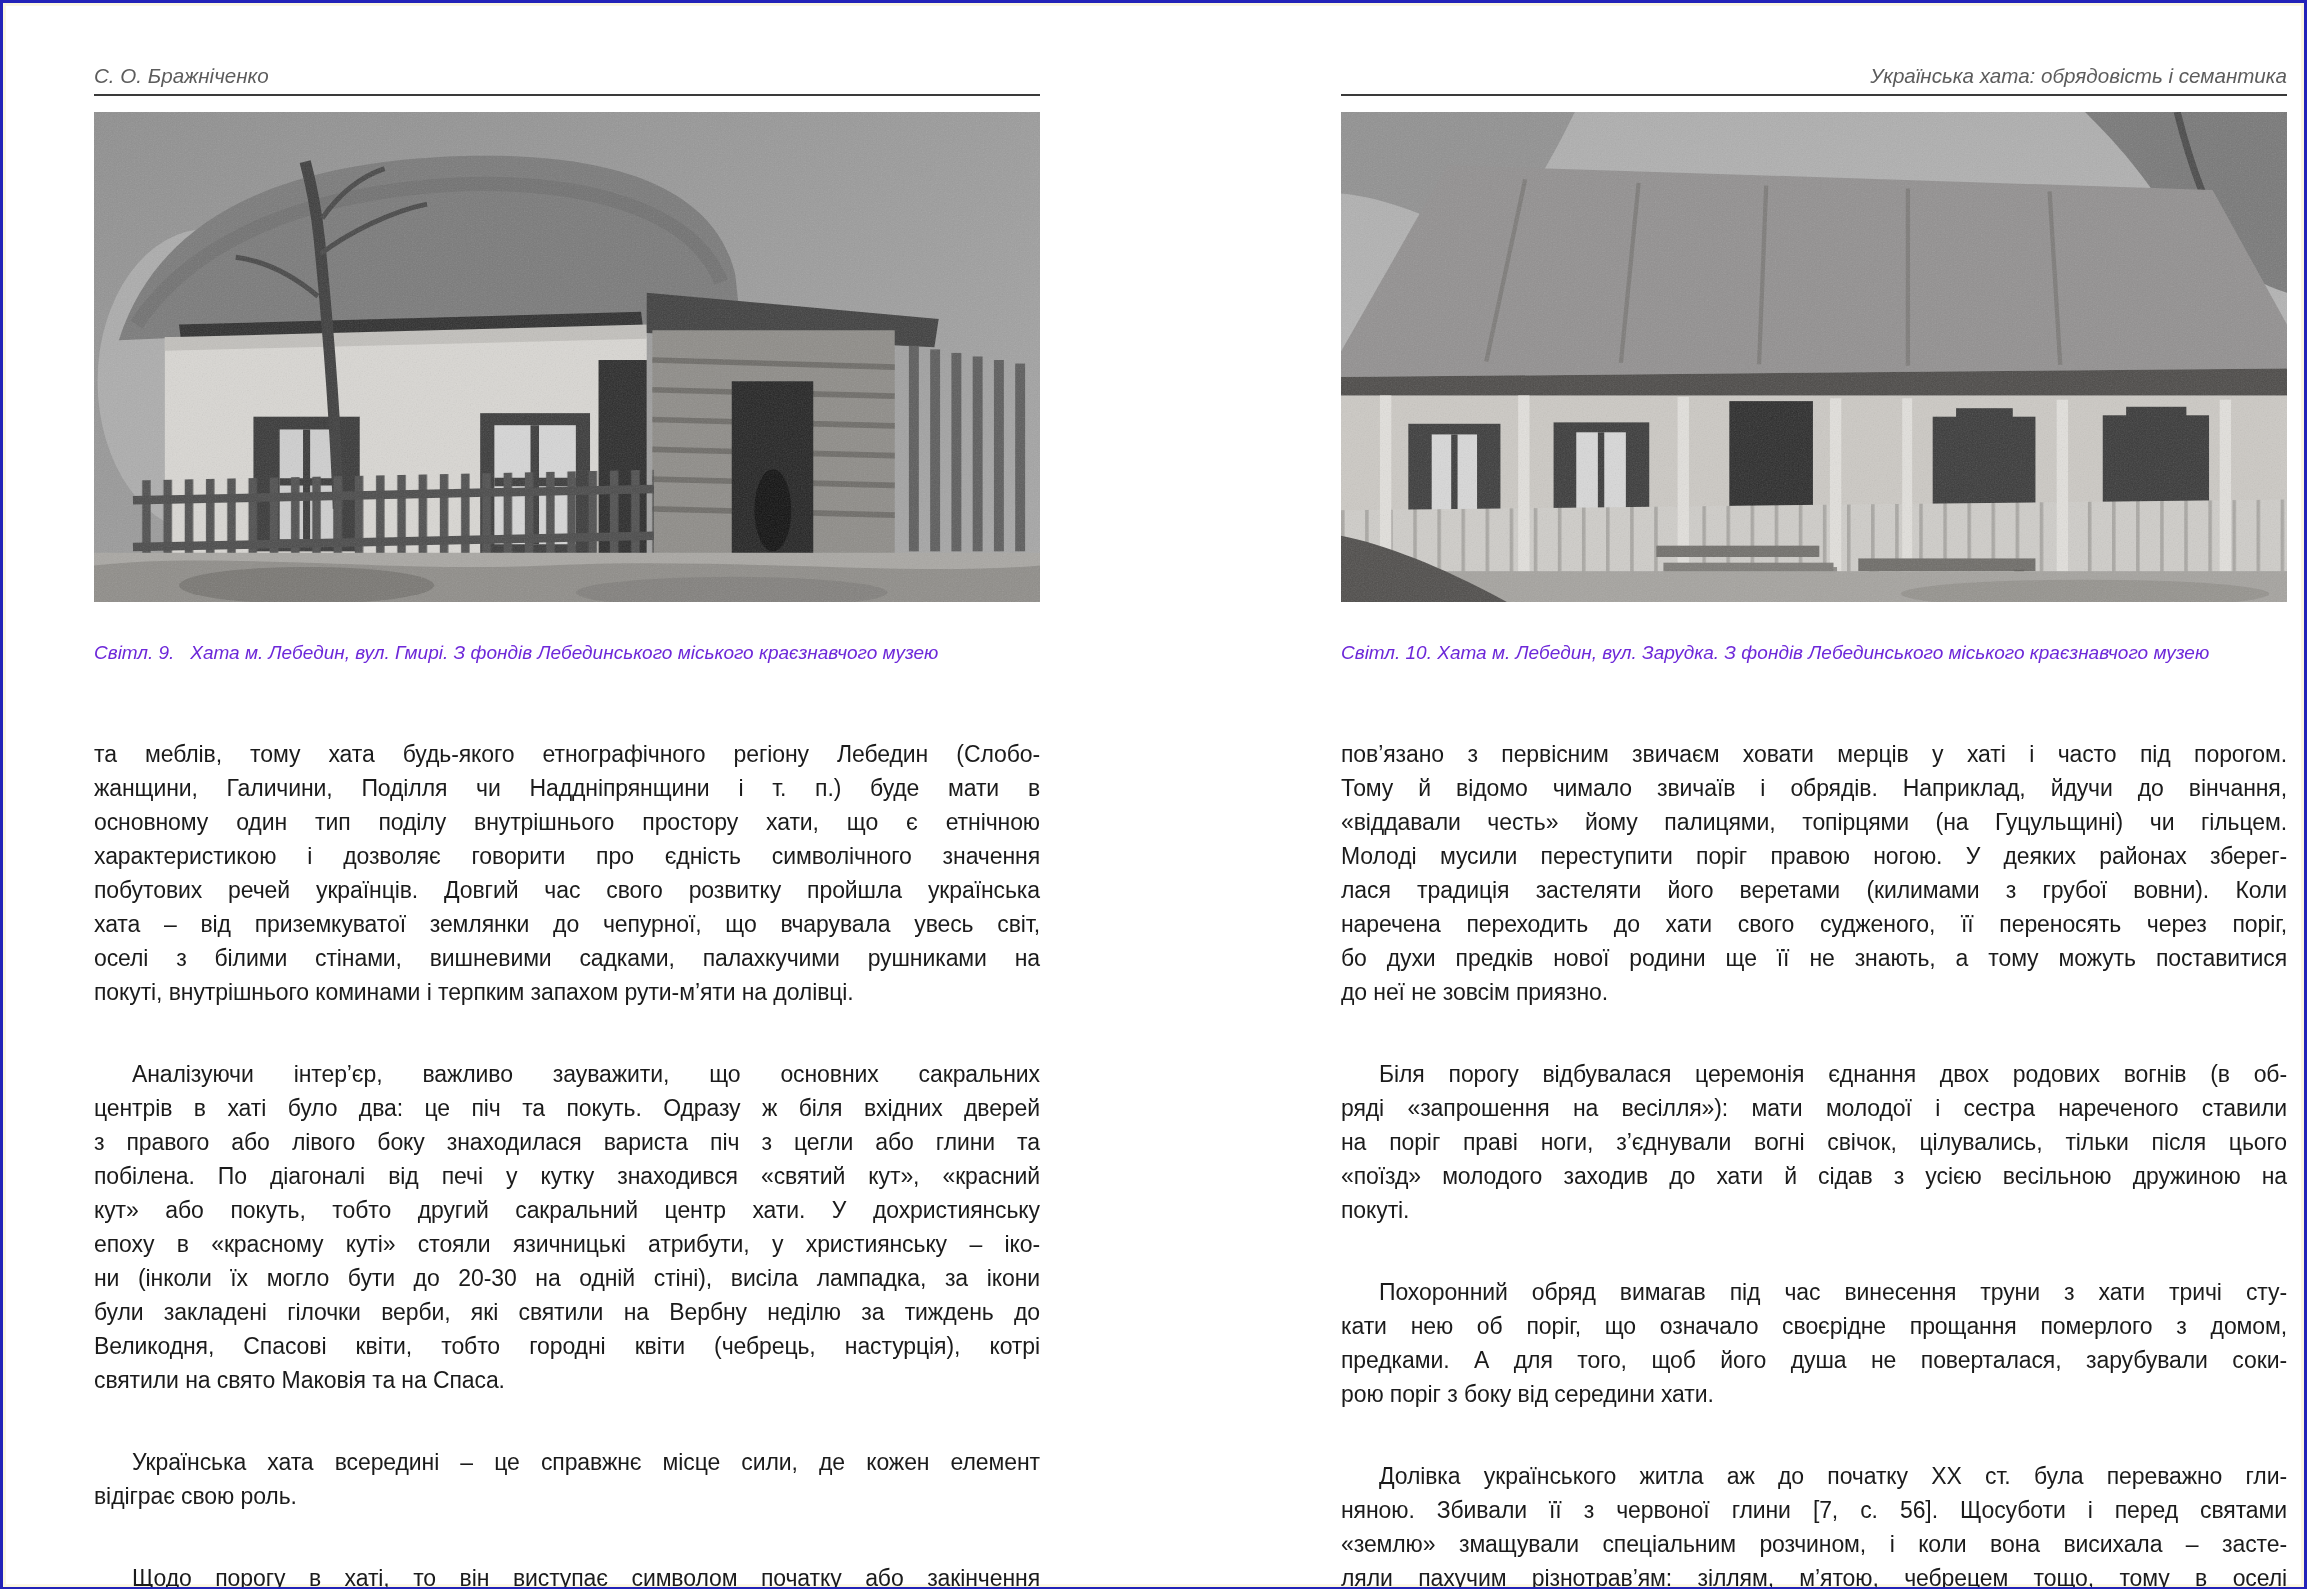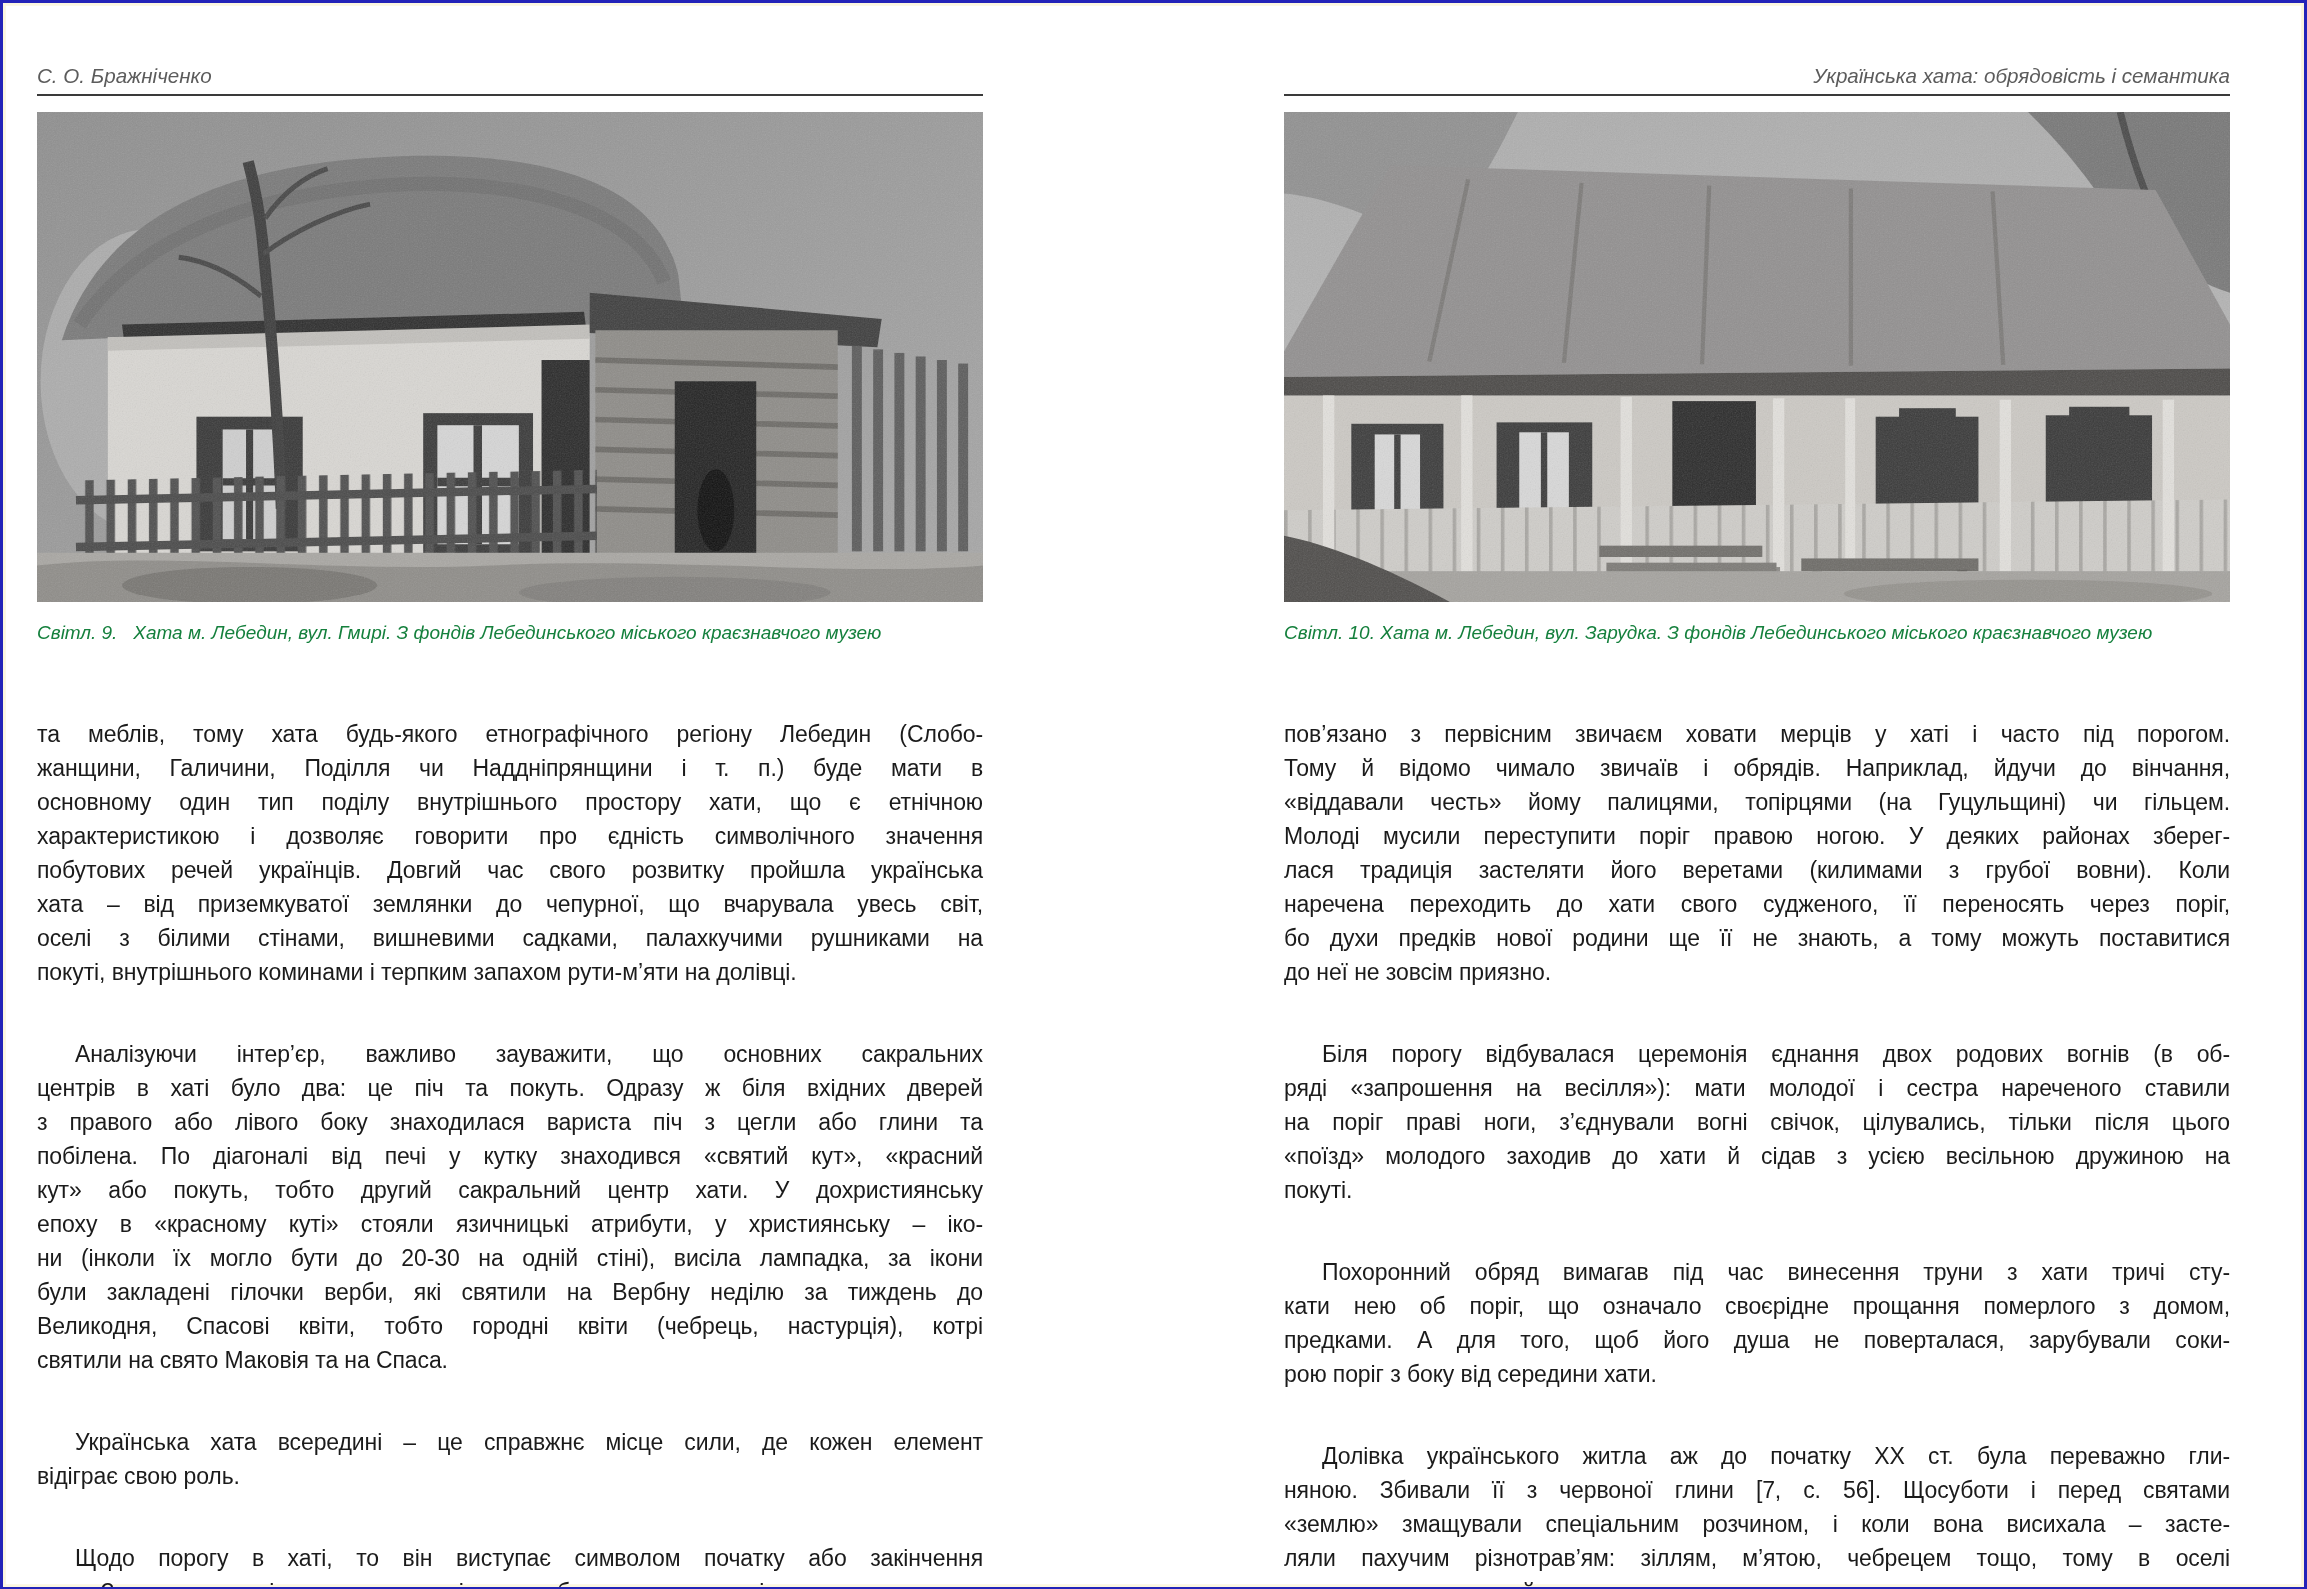--- a/index.html
+++ b/index.html
@@ -5,35 +5,35 @@
   html, body { margin: 0; padding: 0; background: #ffffff; }
   .screen {
     width: 2307px; height: 1590px; box-sizing: border-box;
     background: #ffffff;
     border: 3.5px solid #2323b8;
     box-shadow: inset 0 0 0 2.8px #fbf6df;
     position: relative;
     font-family: "Liberation Sans", sans-serif;
     color: #1b1b1b;
     display: flex;
-    padding: 60px 45px 41px 34px;
+    padding: 60px 45px 41px 91px;
     gap: 301px;
     overflow: hidden;
   }
   .page { width: 946px; display: flex; flex-direction: column; }
   .running-head {
     font-style: italic; font-size: 20.6px; color: #5c5c5c;
     line-height: 1.25; height: 27px;
   }
   .page.right .running-head { text-align: right; }
   .head-rule { border: none; border-top: 2.1px solid #3a3a3a; width: 100%; margin: 5.7px 0 0 0; }
   figure.photo { margin: 15.6px 0 0 0; padding: 0; width: 946px; height: 491px; }
   figure.photo svg { width: 100%; height: 100%; display: block; }
   .caption {
-    margin-top: 20px; font-style: italic; font-size: 19px; color: #15803d;
+    margin-top: 40px; font-style: italic; font-size: 19px; color: #6d28d9;
     white-space: pre-wrap; line-height: 1.2;
   }
   .body-text { margin-top: 72px; font-size: 23px; line-height: 34px; letter-spacing: -0.1px; }
   .paragraph { margin: 0; }
   .line { text-align: justify; text-align-last: justify; }
   .line.last { text-align-last: left; }
   .paragraph.indent .line.first { text-indent: 38px; margin-top: 48px; }
   .page-number { margin-top: auto; font-size: 24px; color: #5e5e5e; }
   .page.right .page-number { text-align: right; }
 </style>

